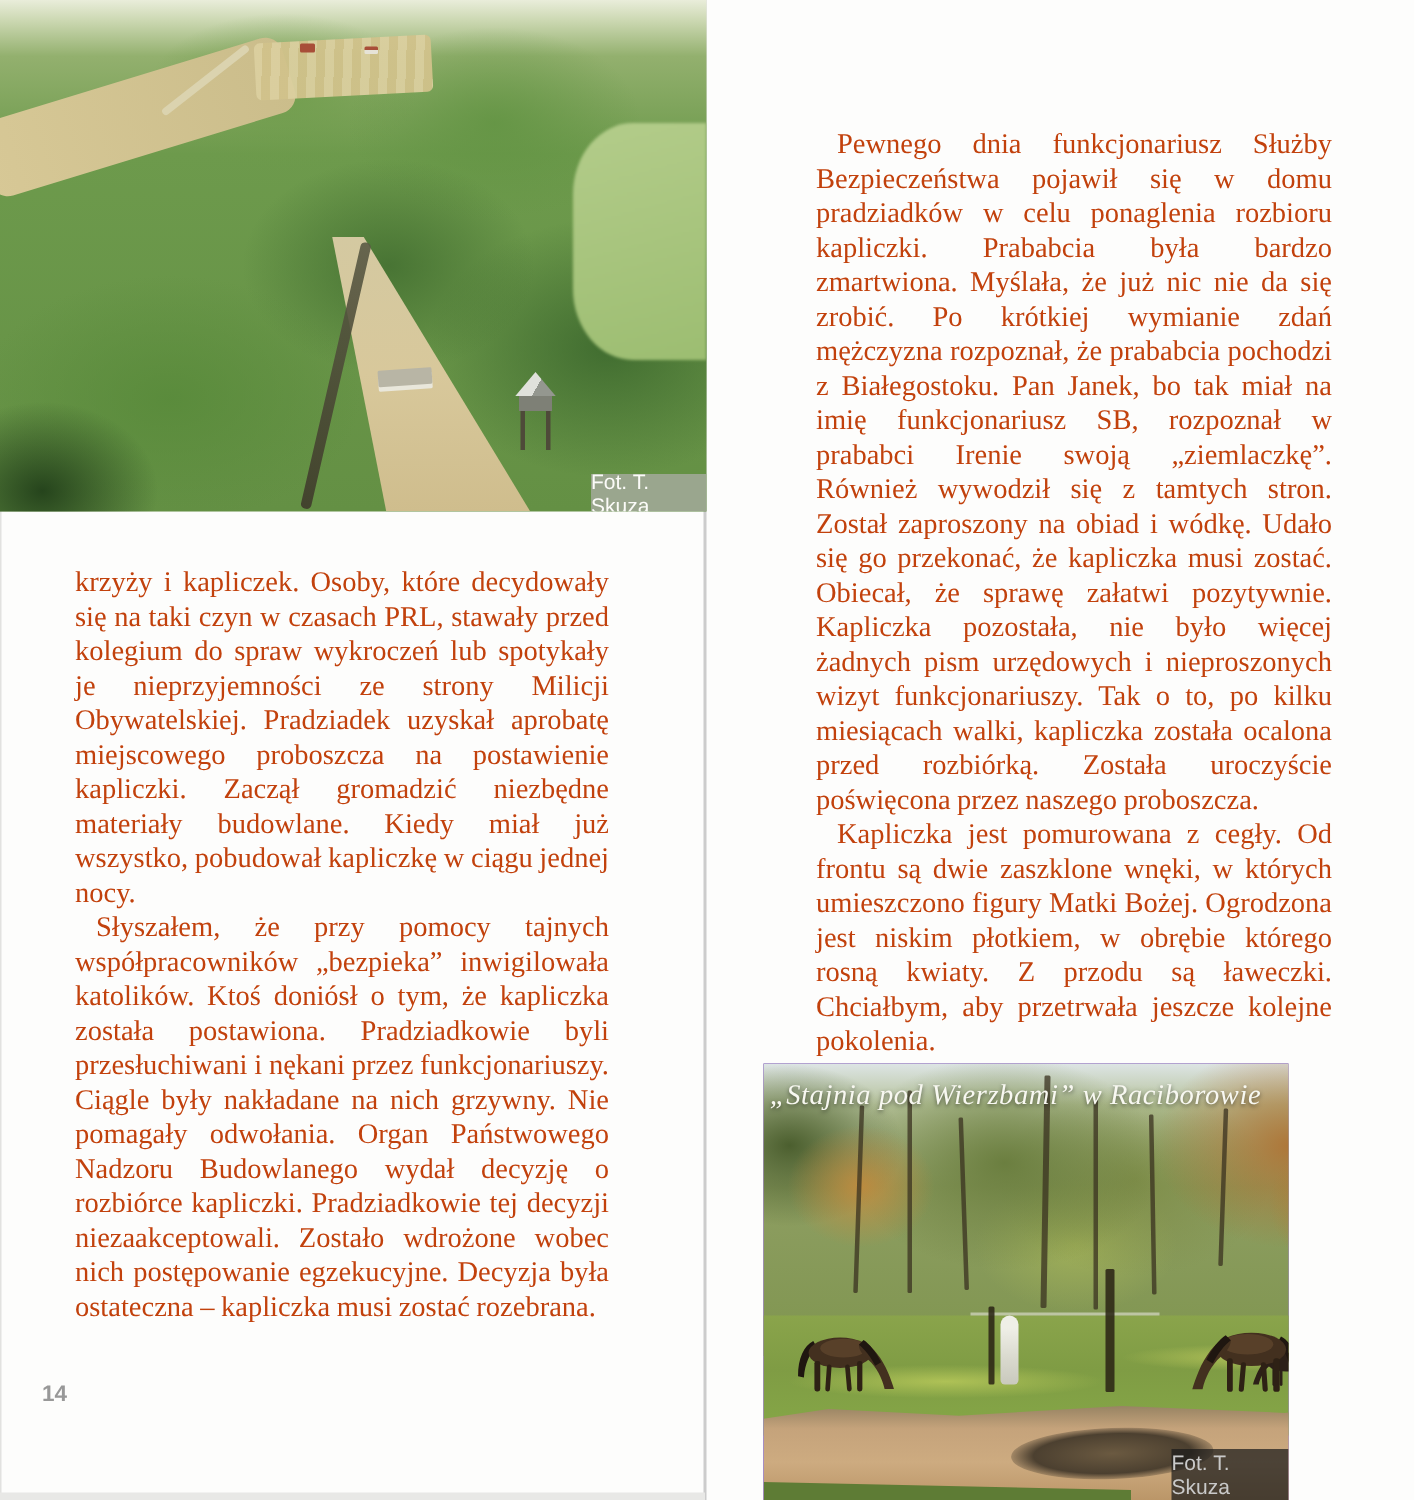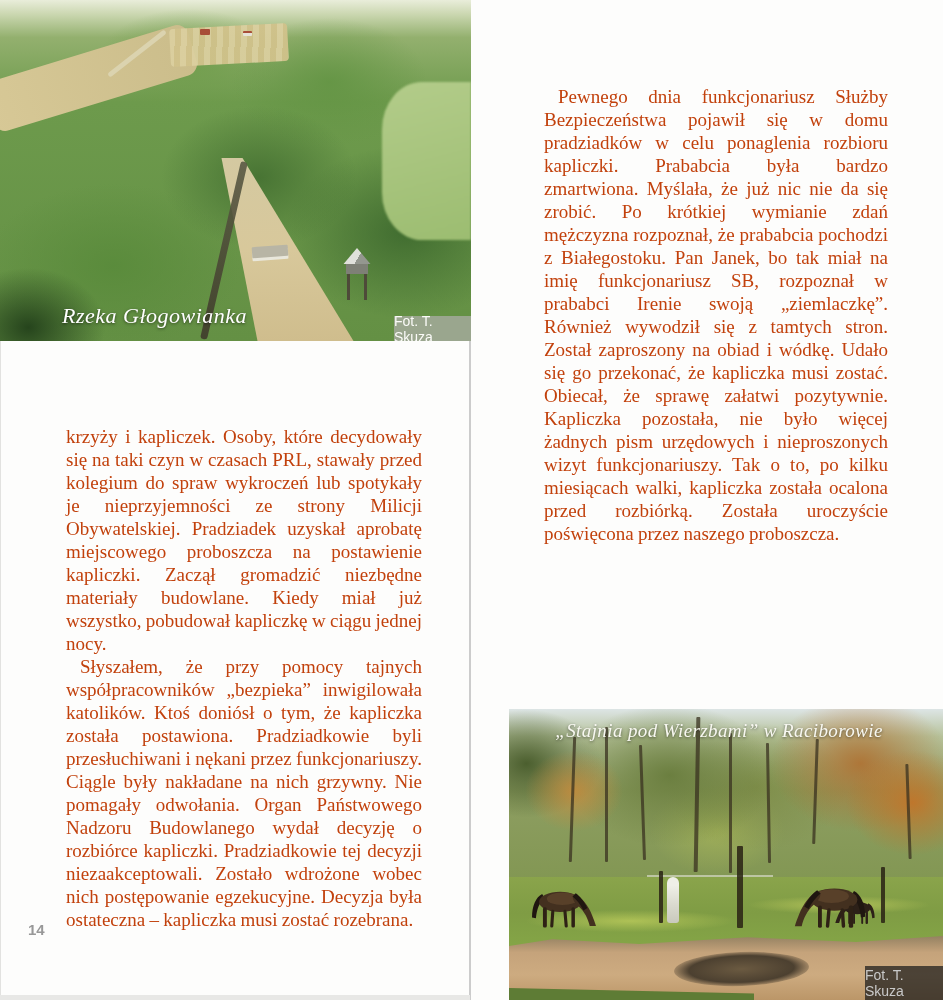--- a/index.html
+++ b/index.html
@@ -8,21 +8,21 @@
   
   .page-divider{position:absolute;left:469px;top:0;width:2px;height:1000px;background:#cccccc;z-index:1;}
   .left-page-edge{position:absolute;left:0;top:0;width:1px;height:1000px;background:#e2e2e0;z-index:1;}
   .bottom-page-edge{position:absolute;left:0;top:995px;width:470px;height:5px;background:#e8e8e6;z-index:1;}
 
   
   .col{position:absolute;z-index:3;color:#c2410c;font-size:19px;line-height:23px;
        text-align:justify;hyphens:auto;-webkit-hyphens:auto;word-spacing:-0.4px;}
   .col p{margin:0;}
   .col p.indent{text-indent:14px;}
-  .left-col{left:66px;top:377px;width:356px;margin-top:48px;}
+  .left-col{left:50px;top:377px;width:356px;}
   .right-col{left:544px;top:85px;width:344px;}
   .page-number{position:absolute;left:28px;top:921px;z-index:3;color:#989898;
        font-family:"Liberation Sans", sans-serif;font-size:15px;font-weight:bold;}
 
   
   .photo-top{position:absolute;left:0;top:0;width:471px;height:341px;overflow:hidden;z-index:2;
     background-image:
       radial-gradient(110px 85px at 6% 96%, rgba(34,64,26,.95), rgba(34,64,26,0) 70%),
       radial-gradient(170px 110px at 24% 78%, rgba(88,138,58,.85), rgba(88,138,58,0) 75%),
       radial-gradient(130px 95px at 55% 52%, rgba(66,110,48,.85), rgba(66,110,48,0) 75%),
@@ -54,21 +54,21 @@
   .hut-box{margin:-2px auto 0;width:22px;height:12px;background:#7e8076;}
   .hut-leg{position:absolute;width:2.5px;height:26px;background:#4e4a39;top:26px;}
   .hut-leg.l1{left:6px;} .hut-leg.l2{left:23px;}
   .photo-caption{position:absolute;left:62px;top:303px;color:#ffffff;font-style:italic;font-size:22px;
       letter-spacing:.5px;text-shadow:0 1px 3px rgba(0,0,0,.55);z-index:5;}
   .photo-credit-light{position:absolute;right:0;bottom:0;width:77px;height:25px;
       background:rgba(166,171,159,.82);color:#fbfbf8;font-family:"Liberation Sans",sans-serif;
       font-size:14px;display:flex;align-items:center;justify-content:center;z-index:5;}
 
   
-  .photo-bottom{position:absolute;left:509px;top:709px;width:434px;height:291px;overflow:hidden;z-index:2;background:#4c1d95;}
+  .photo-bottom{position:absolute;left:509px;top:709px;width:350px;height:291px;overflow:hidden;z-index:2;background:#4c1d95;}
   .hb-trees{position:absolute;left:0;top:0;width:434px;height:195px;
     background-image:
       radial-gradient(95px 75px at 93% 48%, rgba(193,117,42,.95), rgba(193,117,42,0) 70%),
       radial-gradient(125px 95px at 81% 28%, rgba(176,108,44,.85), rgba(176,108,44,0) 72%),
       radial-gradient(70px 58px at 15% 42%, rgba(203,138,58,.8), rgba(203,138,58,0) 70%),
       radial-gradient(105px 75px at 4% 28%, rgba(66,86,38,.9), rgba(66,86,38,0) 72%),
       radial-gradient(140px 95px at 37% 34%, rgba(102,122,58,.9), rgba(102,122,58,0) 75%),
       radial-gradient(120px 85px at 57% 40%, rgba(124,139,69,.85), rgba(124,139,69,0) 75%),
       radial-gradient(90px 60px at 48% 62%, rgba(165,180,88,.8), rgba(165,180,88,0) 75%),
       linear-gradient(180deg,#dde5e5 0%,#b6c29b 14%,#8e9e62 42%,#7f954f 100%);}
@@ -116,33 +116,33 @@
     <div class="pt-meadow"></div>
     <div class="pt-channel"></div>
     <div class="pt-stream"></div>
     <div class="pt-weir"></div>
     <div class="pt-hut">
       <div class="hut-roof"></div>
       <div class="hut-box"></div>
       <div class="hut-leg l1"></div>
       <div class="hut-leg l2"></div>
     </div>
-    <div class="photo-caption">Rzeka Głogowianka</div>
     <div class="photo-credit-light">Fot. T. Skuza</div>
   </div>
 
   <div class="col left-col">
     <p>krzyży i kapliczek. Osoby, które decydowały się na taki czyn w czasach PRL, stawały przed kolegium do spraw wykroczeń lub spotykały je nieprzyjemności ze strony Milicji Obywatelskiej. Pradziadek uzyskał aprobatę miejscowego proboszcza na postawienie kapliczki. Zaczął gromadzić niezbędne materiały budowlane. Kiedy miał już wszystko, pobudował kapliczkę w ciągu jednej nocy.</p>
     <p class="indent">Słyszałem, że przy pomocy tajnych współpracowników „bezpieka” inwigilowała katolików. Ktoś doniósł o tym, że kapliczka została postawiona. Pradziadkowie byli przesłuchiwani i nękani przez funkcjonariuszy. Ciągle były nakładane na nich grzywny. Nie pomagały odwołania. Organ Państwowego Nadzoru Budowlanego wydał decyzję o rozbiórce kapliczki. Pradziadkowie tej decyzji niezaakceptowali. Zostało wdrożone wobec nich postępowanie egzekucyjne. Decyzja była ostateczna – kapliczka musi zostać rozebrana.</p>
   </div>
 
   <div class="page-number">14</div>
 
   <div class="col right-col">
     <p class="indent">Pewnego dnia funkcjonariusz Służby Bezpieczeństwa pojawił się w domu pradziadków w celu ponaglenia rozbioru kapliczki. Prababcia była bardzo zmartwiona. Myślała, że już nic nie da się zrobić. Po krótkiej wymianie zdań mężczyzna rozpoznał, że prababcia pochodzi z Białegostoku. Pan Janek, bo tak miał na imię funkcjonariusz SB, rozpoznał w prababci Irenie swoją „ziemlaczkę”. Również wywodził się z tamtych stron. Został zaproszony na obiad i wódkę. Udało się go przekonać, że kapliczka musi zostać. Obiecał, że sprawę załatwi pozytywnie. Kapliczka pozostała, nie było więcej żadnych pism urzędowych i nieproszonych wizyt funkcjonariuszy. Tak o to, po kilku miesiącach walki, kapliczka została ocalona przed rozbiórką. Została uroczyście poświęcona przez naszego proboszcza.</p>
+    <p class="indent">Kapliczka jest pomurowana z cegły. Od frontu są dwie zaszklone wnęki, w których umieszczono figury Matki Bożej. Ogrodzona jest niskim płotkiem, w obrębie którego rosną kwiaty. Z przodu są ławeczki. Chciałbym, aby przetrwała jeszcze kolejne pokolenia.</p>
   </div>
 
   <div class="photo-bottom">
     <div class="hb-trees"></div>
     <div class="trunk" style="left:62px;top:28px;width:3px;height:125px;transform:rotate(2deg);"></div>
     <div class="trunk" style="left:96px;top:18px;width:3px;height:135px;"></div>
     <div class="trunk" style="left:132px;top:36px;width:3px;height:115px;transform:rotate(-2deg);"></div>
     <div class="trunk" style="left:186px;top:8px;width:4px;height:155px;transform:rotate(1deg);"></div>
     <div class="trunk" style="left:220px;top:24px;width:3px;height:140px;"></div>
     <div class="trunk" style="left:258px;top:34px;width:3px;height:120px;transform:rotate(-1deg);"></div>

